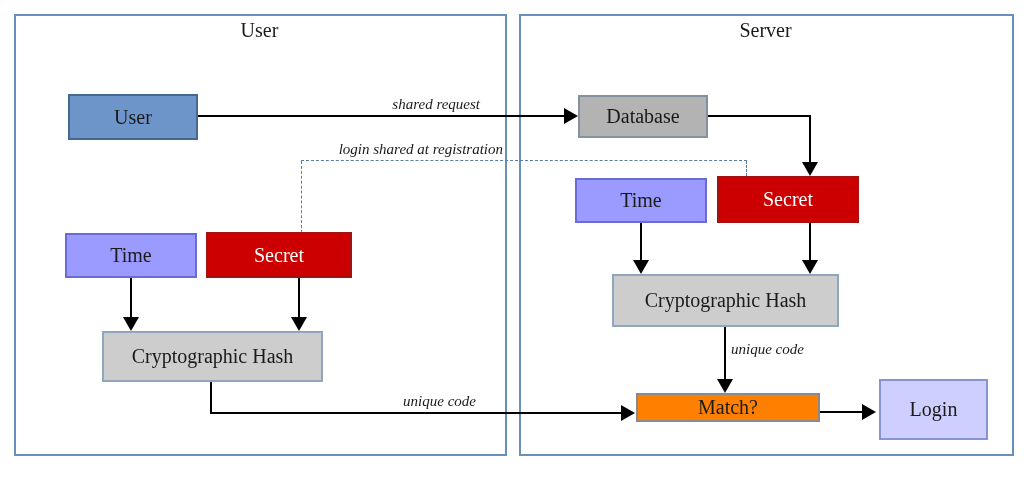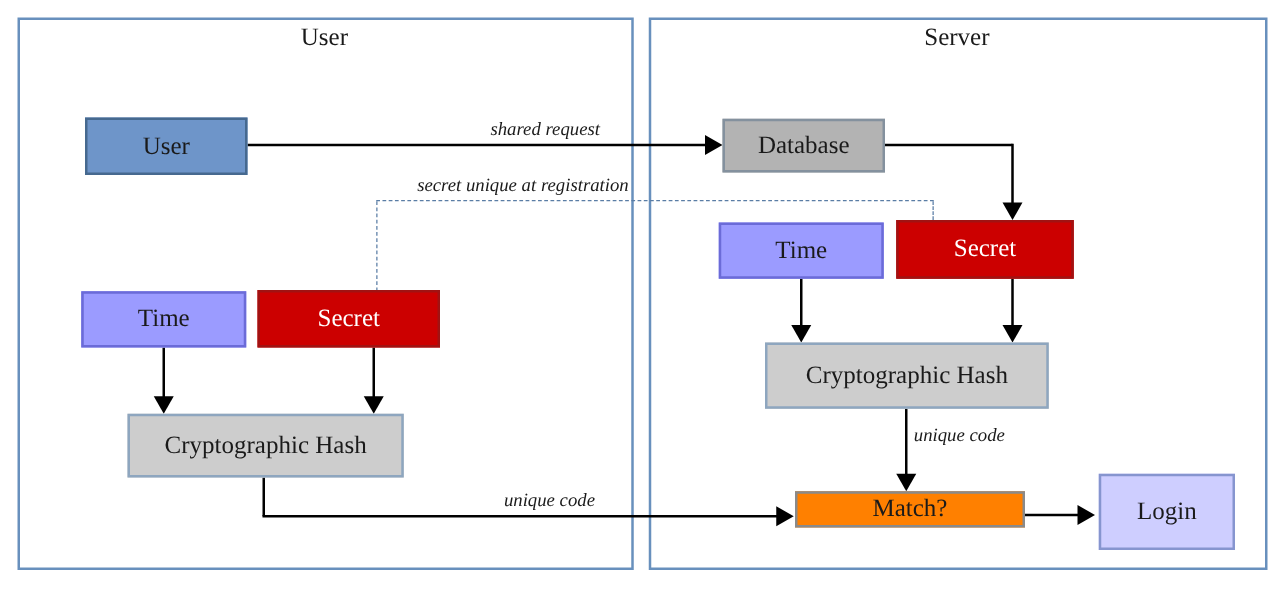--- a/index.html
+++ b/index.html
@@ -51,21 +51,21 @@
   <div class="lane-label lane-label-user">User</div>
   <div class="lane-label lane-label-server">Server</div>
 
   <div class="hline" style="left:198px;top:115px;width:368px;"></div>
   <div class="arrow arrow-right" style="left:564px;top:108px;"></div>
   <div class="edge-label ta-r" style="left:380px;top:96px;width:100px;">shared request</div>
 
   <div class="dash-v" style="left:301px;top:161px;height:72px;"></div>
   <div class="dash-h" style="left:301px;top:160px;width:446px;"></div>
   <div class="dash-v" style="left:746px;top:161px;height:15px;"></div>
-  <div class="edge-label ta-r" style="left:313px;top:141px;width:190px;">secret unique at registration</div>
+  <div class="edge-label ta-r" style="left:313px;top:141px;width:190px;">login shared at registration</div>
 
   <div class="hline" style="left:708px;top:115px;width:102px;"></div>
   <div class="vline" style="left:809px;top:115px;height:48px;"></div>
   <div class="arrow arrow-down" style="left:802px;top:162px;"></div>
 
   <div class="vline" style="left:130px;top:278px;height:40px;"></div>
   <div class="arrow arrow-down" style="left:123px;top:317px;"></div>
   <div class="vline" style="left:298px;top:278px;height:40px;"></div>
   <div class="arrow arrow-down" style="left:291px;top:317px;"></div>
 

